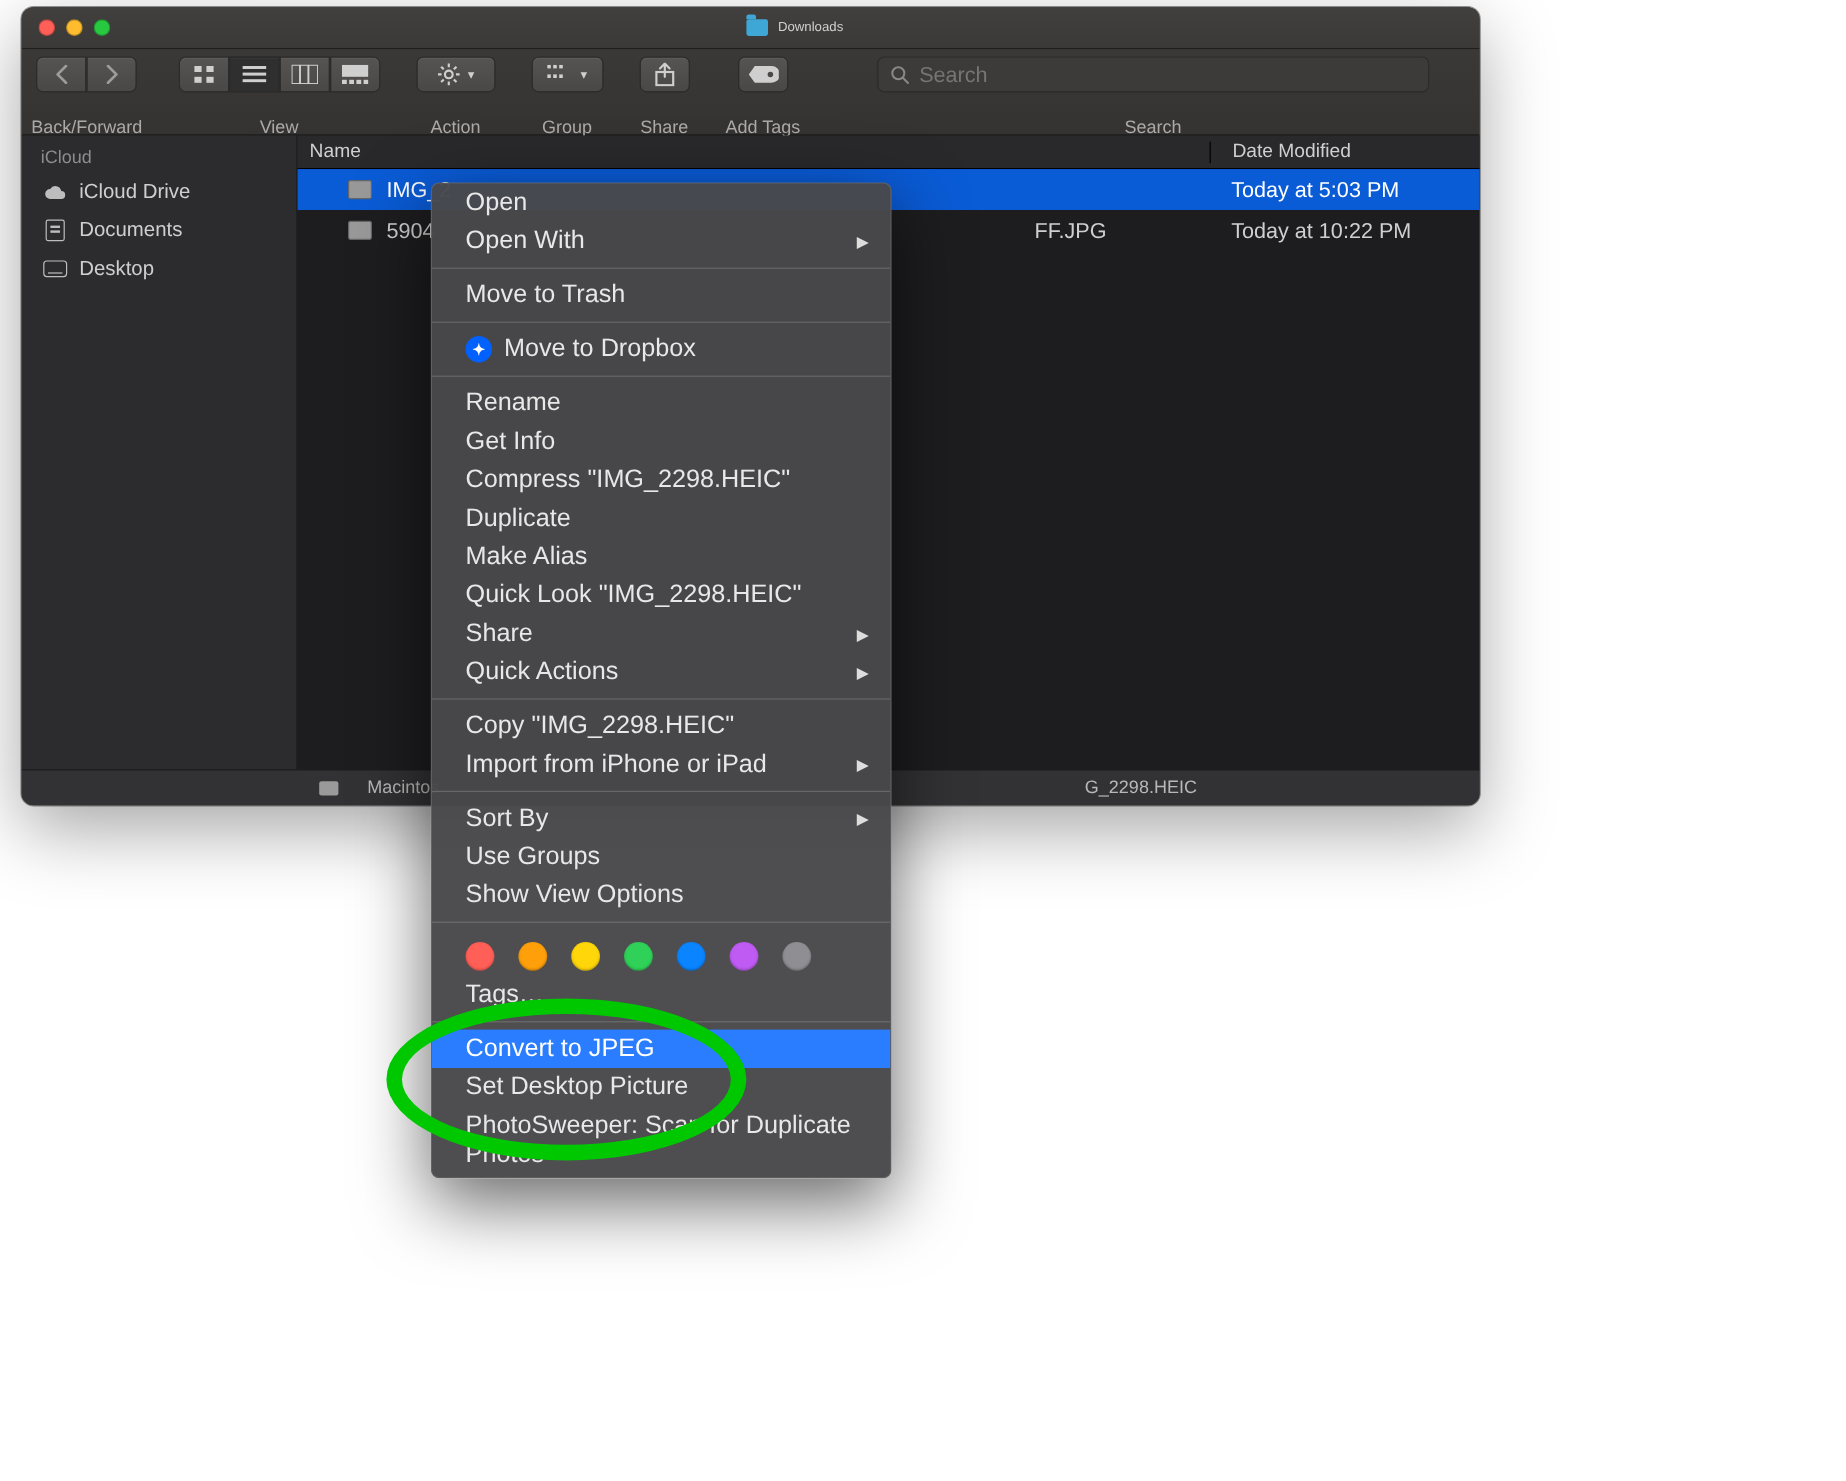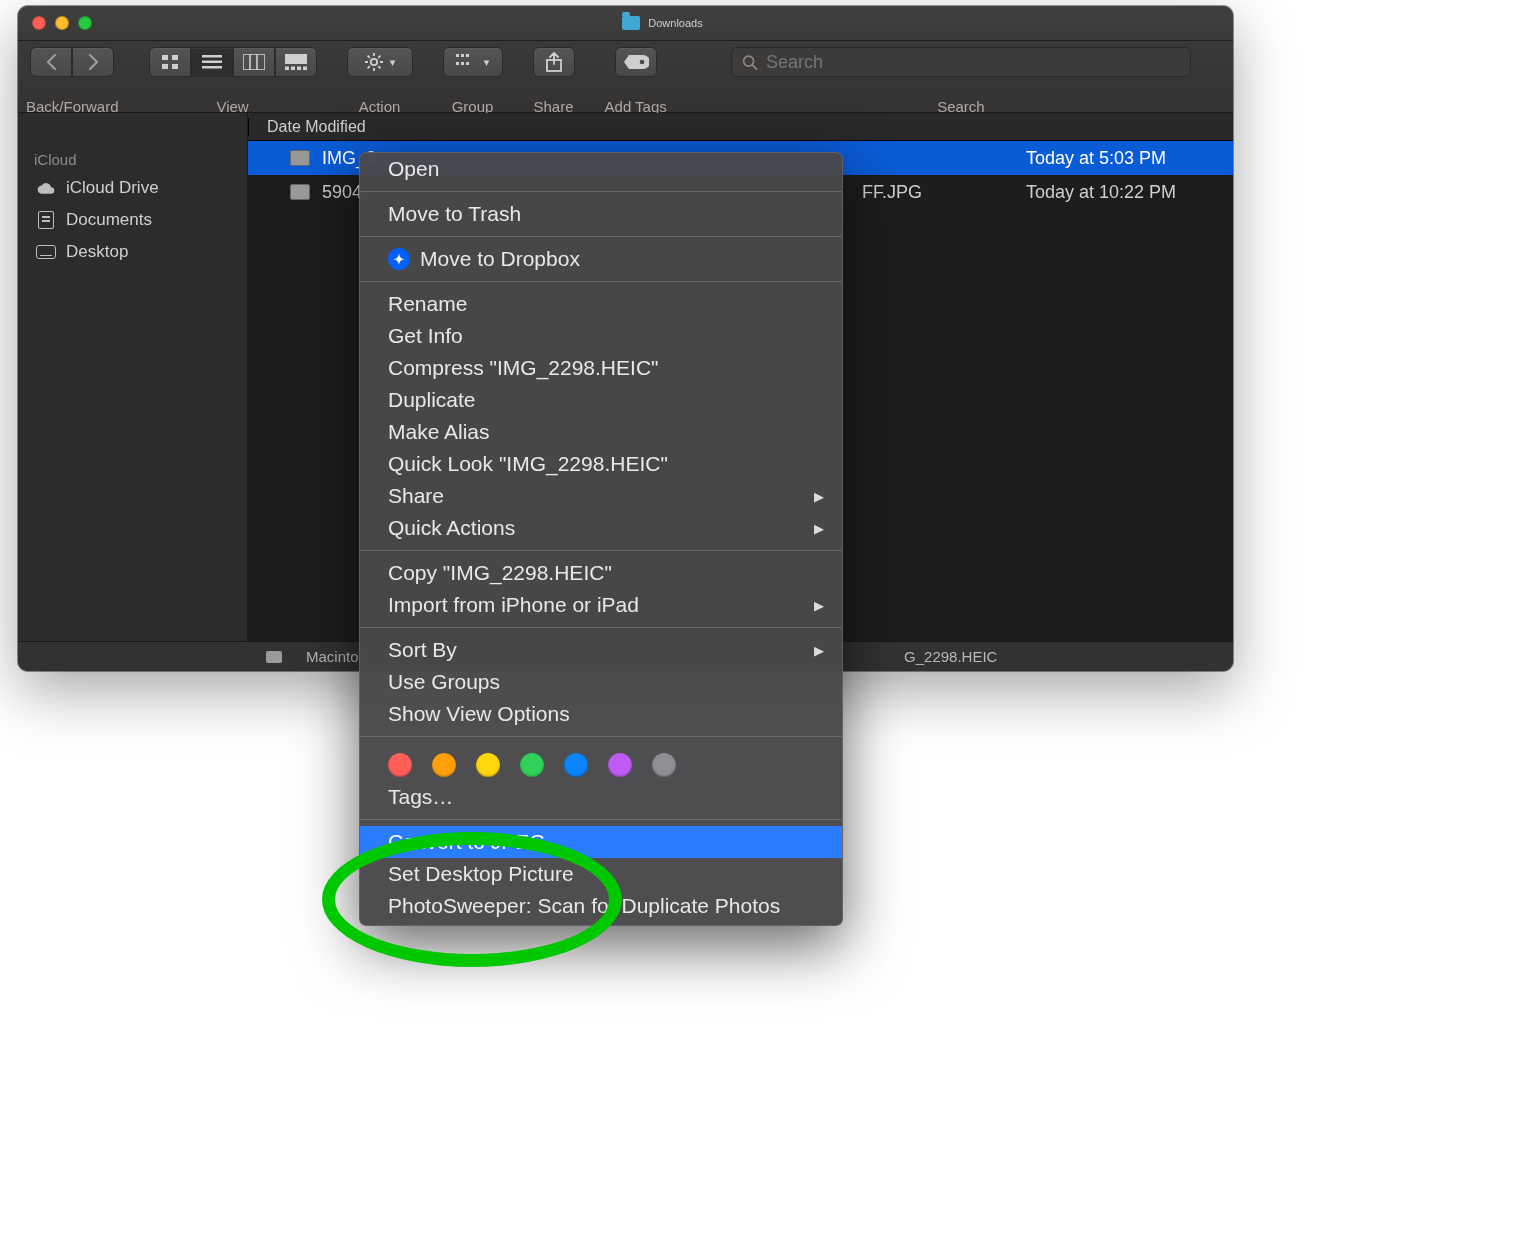--- a/index.html
+++ b/index.html
@@ -80,21 +80,21 @@
 .searchbox input {
   background: transparent; border: none; outline: none;
   color: #cfcfcf; font-size: 18px; width: 100%;
 }
 
 .main { display:flex; height: calc(100% - 35px - 72px - 30px); }
 .sidebar {
   width: 230px; background: #2c2c2e; border-right: 1px solid #1a1a1a;
   padding-top: 6px; font-size: 17px; color: #cfcfcf;
 }
-.sb-header { padding: 4px 16px; color: #8c8c8c; font-size: 15px; margin-top: 28px; }
+.sb-header { padding: 4px 16px; color: #8c8c8c; font-size: 15px; }
 .sb-item { display:flex; align-items:center; gap:10px; padding: 6px 18px; }
 .sb-ico { width:20px; height:16px; color:#bdbdbd; display:flex; align-items:center; justify-content:center; }
 .sb-cloud { width:20px; height:14px; }
 .sb-doc { width:16px; height:18px; border:1.5px solid #bdbdbd; border-radius:2px; position:relative; }
 .sb-doc:before { content:""; position:absolute; left:3px; top:4px; right:3px; height:1.5px; background:#bdbdbd; box-shadow: 0 4px 0 #bdbdbd; }
 .sb-desk { width:20px; height:14px; border:1.5px solid #bdbdbd; border-radius:3px; position:relative;}
 .sb-desk:after{ content:""; position:absolute; left:3px; right:3px; bottom:2px; height:1.5px; background:#bdbdbd;}
 
 .content { flex:1; background:#1d1d1f; color:#cfcfcf; }
 .cols-header { display:flex; height:28px; align-items:center; border-bottom:1px solid #000; background:#29292b; font-size:16px; }
@@ -111,21 +111,21 @@
 .pathbar {
   height: 30px; background:#323234; border-top:1px solid #1a1a1a;
   display:flex; align-items:center; padding-left: 248px; gap:24px;
   font-size:15px; color:#b8b8b8;
 }
 .disk-ico { width:16px; height:12px; background:#9a9a9a; border-radius:2px; }
 
 .ctx-menu {
   position:absolute;
   left: 359px; top: 152px;
-  width: 484px;
+  width: 384px;
   background: rgba(72,72,74,0.97);
   border: 1px solid rgba(120,120,120,0.5);
   border-radius: 7px;
   box-shadow: 0 20px 60px rgba(0,0,0,0.6);
   color: #e8e8e8;
   font-size: 21px;
   overflow: hidden;
   padding-bottom: 3px;
 }
 .ctx-item {
@@ -324,20 +324,21 @@
       <div class="sb-item">
         <span class="sb-ico">
             <span class="sb-desk"></span>
           </span>
         <span>Desktop</span>
       </div>
     </div>
 
     <div class="content">
       <div class="cols-header">
+        <div class="col-name">Name</div>
         <div class="col-date">Date Modified</div>
       </div>
       <div class="rows">
         <div class="row selected">
           <div class="name">
             <span class="thumb"></span>
             <span>IMG_2</span>
           </div>
           <div class="date">Today at 5:03 PM</div>
         </div>
@@ -356,20 +357,21 @@
     <span class="disk-ico"></span>
     <span>Macintos</span>
     <span style="display:inline-block;width:490px"></span>
     <span>G_2298.HEIC</span>
   </div>
 
 </div>
 
 <div class="ctx-menu">
   <div class="ctx-item">Open</div>
+  <div class="ctx-item has-sub">Open With</div>
   <div class="ctx-sep"></div>
   <div class="ctx-item">Move to Trash</div>
   <div class="ctx-sep"></div>
   <div class="ctx-item">
     <span class="dbx">✦</span>
     <span>Move to Dropbox</span>
   </div>
   <div class="ctx-sep"></div>
   <div class="ctx-item">Rename</div>
   <div class="ctx-item">Get Info</div>

